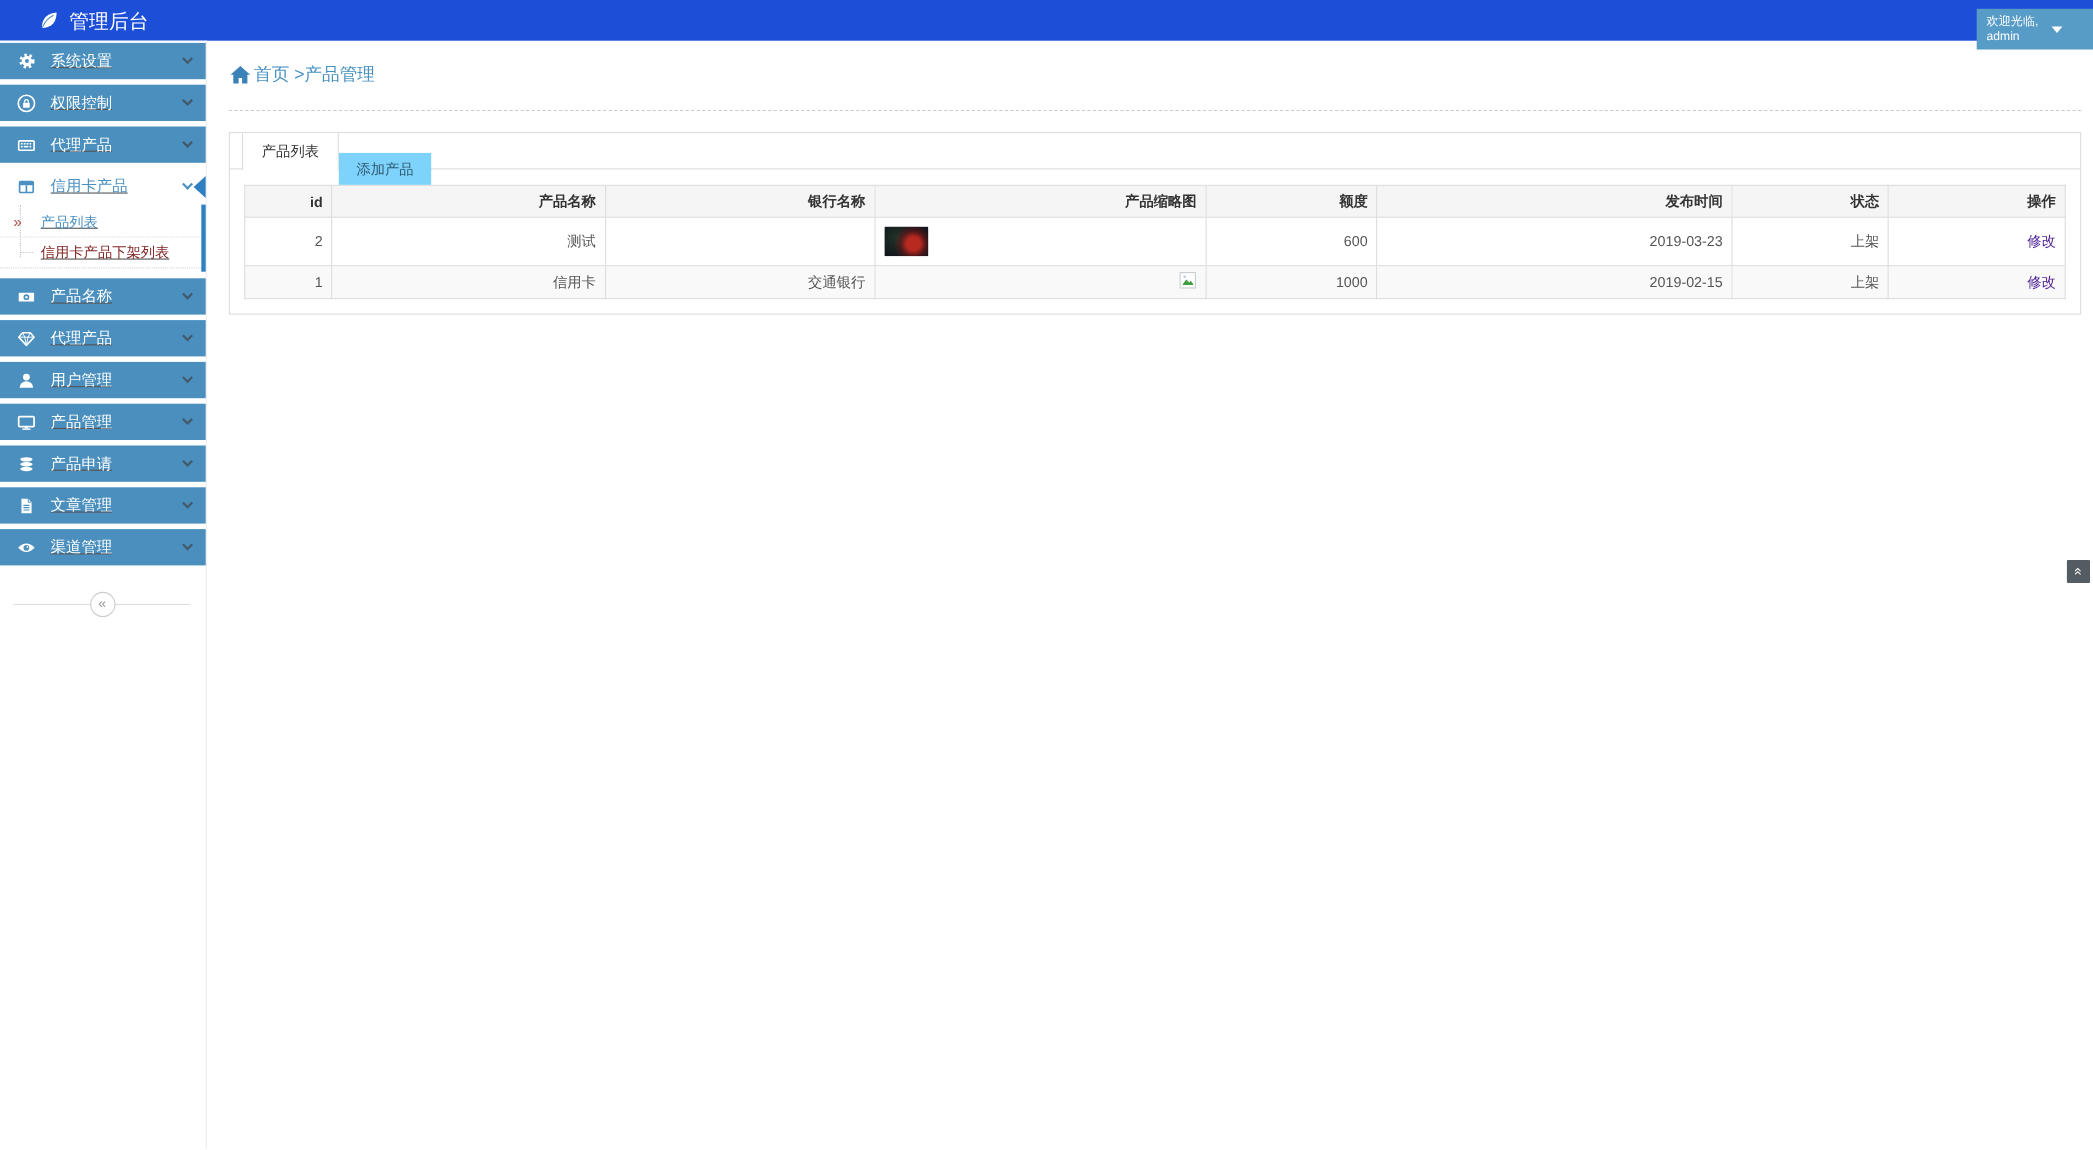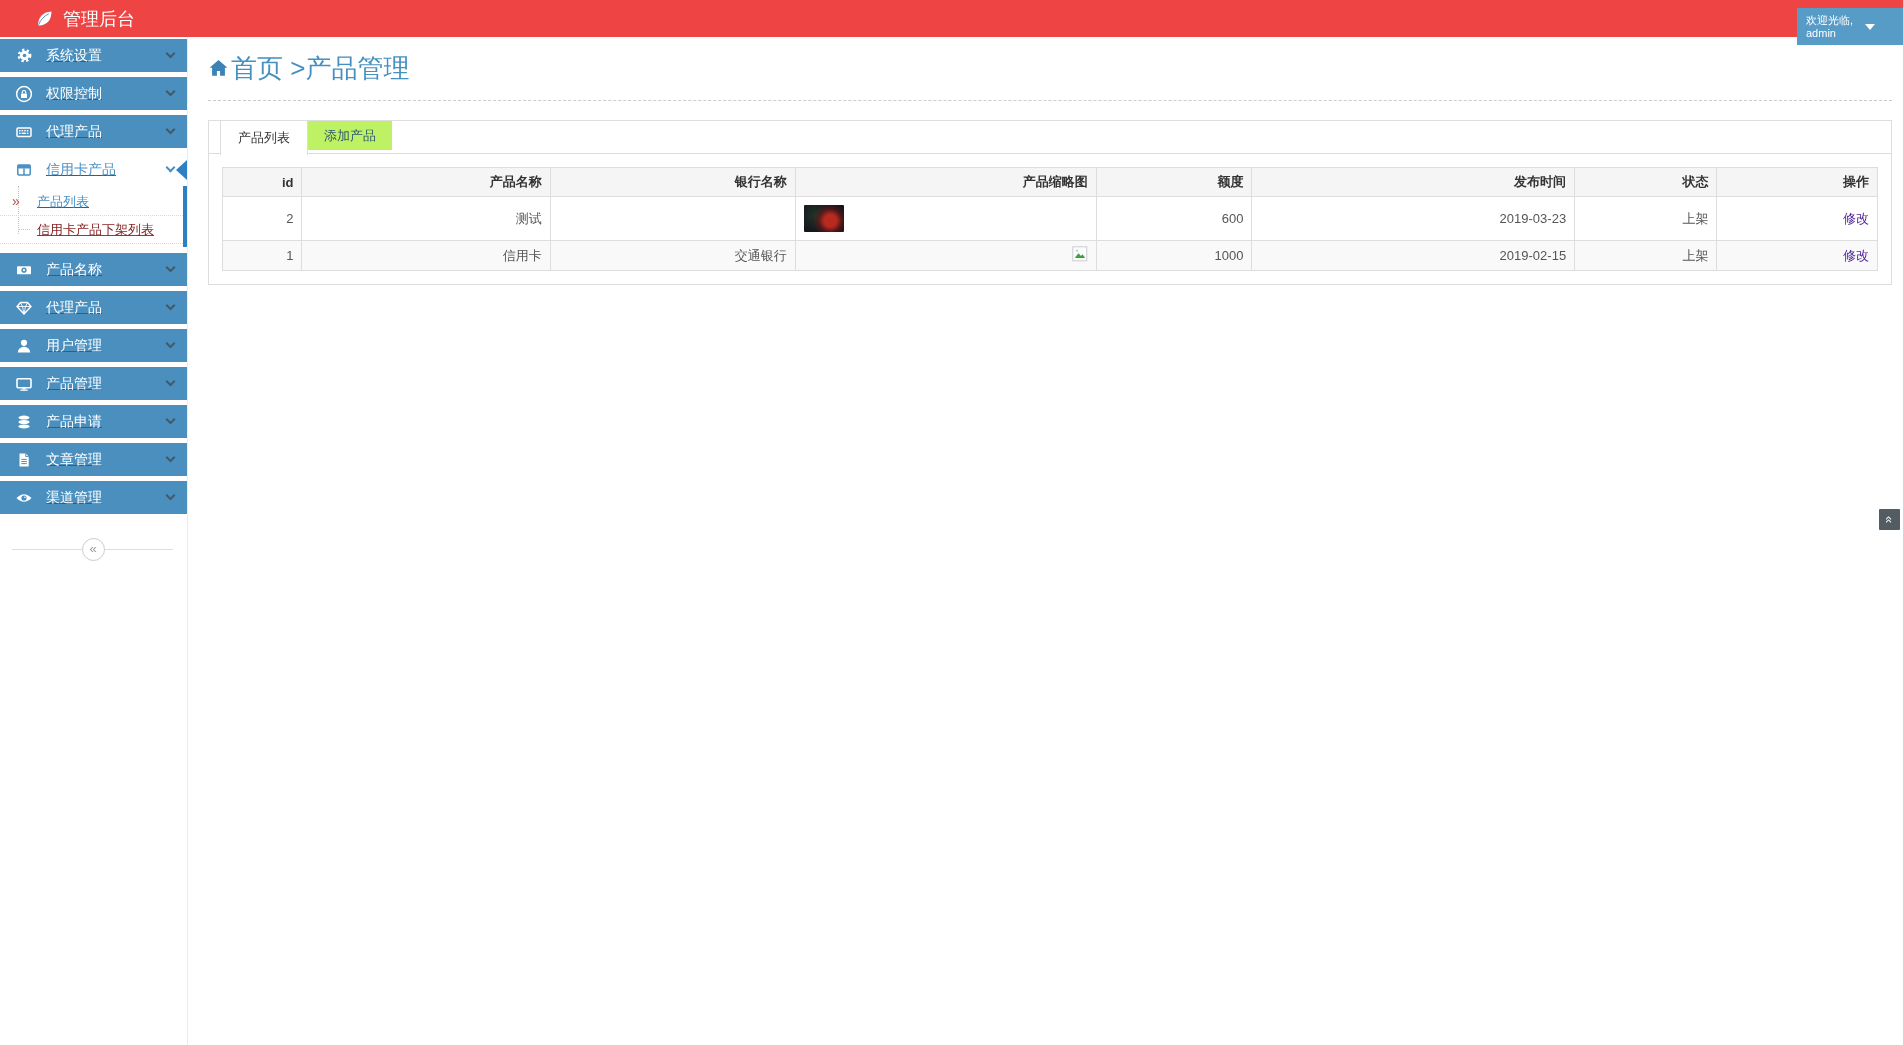--- a/index.html
+++ b/index.html
@@ -5,21 +5,21 @@
   * { box-sizing: border-box; }
   html,body { margin:0; padding:0; }
   body {
     width:1903px; height:1045px; position:relative; overflow:hidden;
     background:#fff;
     font-family:"Liberation Sans","DejaVu Sans",sans-serif;
     color:#555;
   }
 
   
-  .topbar { height:37px; background:#ef4444; position:relative; display:flex; align-items:center; }
+  .topbar { height:37px; background:#1d4ed8; position:relative; display:flex; align-items:center; }
   .brand { display:flex; align-items:center; padding-left:35px; color:#fff; font-size:18px; }
   .brand .leaf { width:19px; height:19px; margin-right:9px; display:inline-block; }
   .userbox { position:absolute; right:0; top:8px; height:37px; width:106px; background:#579bc7;
              color:#fff; display:flex; align-items:center; cursor:pointer; }
   .user-lines { padding-left:9px; font-size:11px; line-height:13px; }
   .caret-down { width:0; height:0; border-left:5px solid transparent; border-right:5px solid transparent;
                 border-top:6px solid #fff; margin-left:12px; }
 
   
   .layout { display:flex; height:1008px; }
@@ -50,32 +50,32 @@
   .collapse-row { margin-top:24px; position:relative; height:23px; }
   .collapse-row .rule { position:absolute; left:12px; right:14px; top:11px; border-top:1px solid #ddd; }
   .collapse-btn { position:absolute; left:50%; margin-left:-12px; top:0; width:23px; height:23px;
                   border:1px solid #ccc; border-radius:50%; background:#fff; color:#999;
                   font-size:13px; text-align:center; line-height:20px; cursor:pointer; }
 
   
   .crumbs { margin:0 11px 0 20px; height:64px; border-bottom:1px dashed #ccc;
             display:flex; align-items:center; }
   .crumb-home-icon { width:21px; height:21px; margin-right:2px; }
-  .crumb-text { font-size:26px; color:#4690c0; }
+  .crumb-text { font-size:16px; color:#4690c0; }
   .crumb-text .home-link { cursor:pointer; }
 
   
   .panel { margin:19px 11px 0 20px; border:1px solid #ddd; background:#fff; }
   .tabbar { height:33px; border-bottom:1px solid #ddd; padding-left:11px; }
   .tabbar::after { content:""; display:block; clear:both; }
   .tab { float:left; font-size:13px; cursor:pointer; }
   .tab.active { height:34px; line-height:33px; padding:0 17px; background:#fff; color:#333;
                 border-left:1px solid #ddd; border-right:1px solid #ddd; margin-bottom:-1px; position:relative; z-index:2; }
-  .tab.inactive { height:29px; line-height:29px; margin-top:0; padding:0 16px;
-                  background:#bef264; color:#2f5a71; }
+  .tab.inactive { height:29px; line-height:29px; margin-top:18px; padding:0 16px;
+                  background:#7dd3fc; color:#2f5a71; }
 
   .tab-content { padding:13px; }
 
   
   table.grid { width:100%; border-collapse:collapse; font-size:13px; color:#555; table-layout:fixed; }
   .grid th, .grid td { border:1px solid #ddd; padding:5px 8px; text-align:right; vertical-align:middle; overflow:hidden; }
   .grid th { background:#f5f5f5; color:#333; font-weight:bold; height:26px; }
   .grid tr.striped td { background:#f9f9f9; }
   .grid a.edit { color:#4c1d95; text-decoration:none; cursor:pointer; }
 

